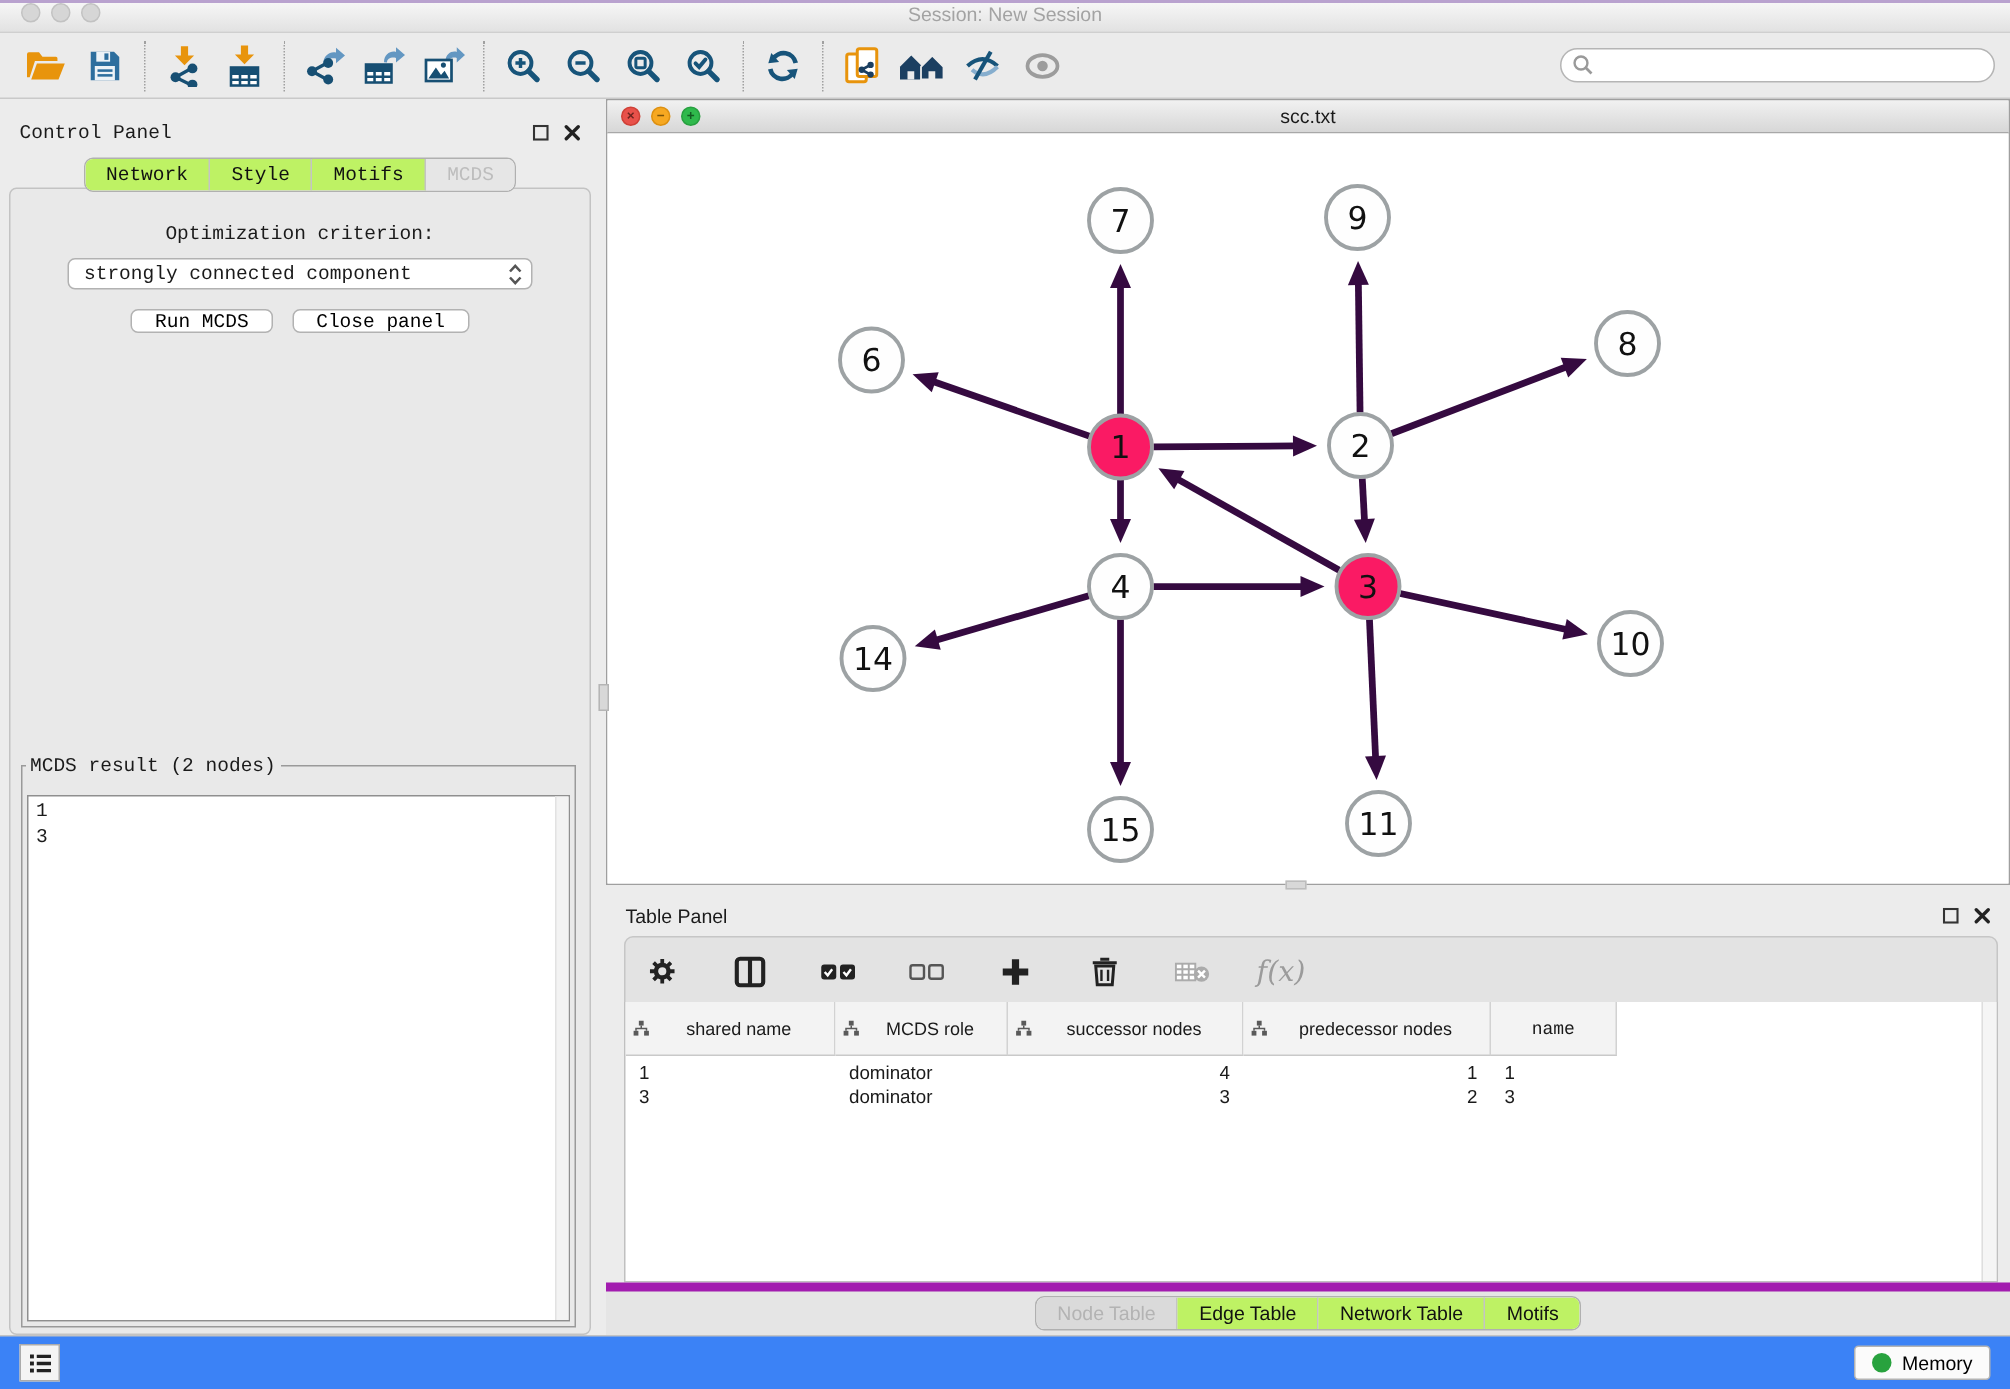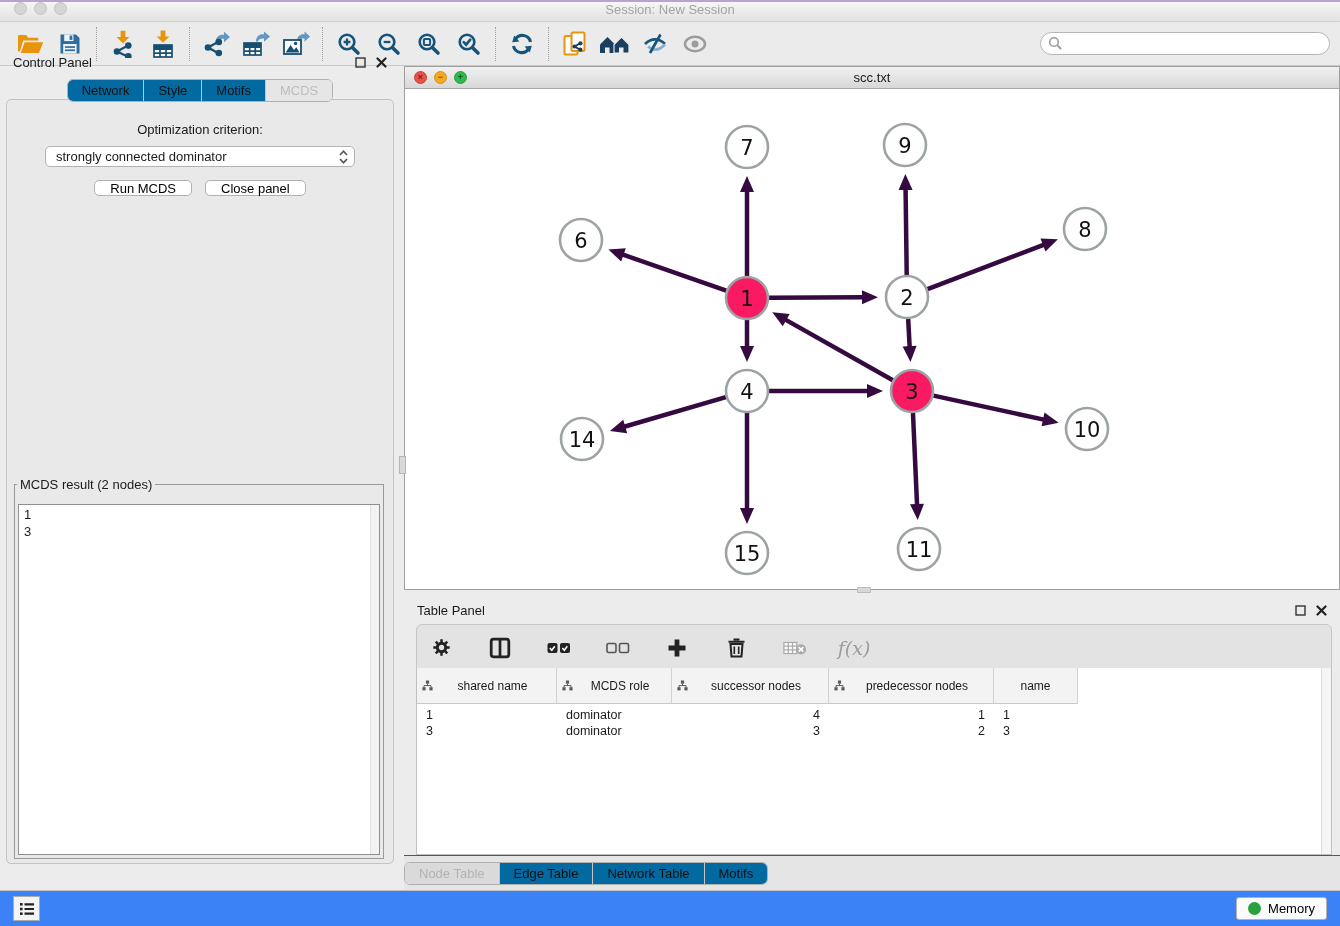--- a/index.html
+++ b/index.html
@@ -18,26 +18,26 @@
   
   .toolbar { position:absolute; top:22px; left:0; right:0; height:44px; background:#ebebeb;
     border-bottom:1px solid #c9c9c9; display:flex; align-items:center; padding:0 10px; }
   .tbtn { width:40px; height:36px; display:flex; align-items:center; justify-content:center; cursor:default; }
   .tsep { width:1px; height:34px; border-left:1px dotted #a0a0a0; margin:0 6px; }
   .search-wrap { margin-left:auto; position:relative; }
   .search-wrap svg { position:absolute; left:8px; top:4px; }
   .search-input { width:290px; height:23px; border:1px solid #b5b5b5; border-radius:12px;
     background:#fff; padding:0 10px 0 27px; font-size:13px; font-family:inherit; outline:none; }
   
-  .control-panel { position:absolute; top:48px; left:0; width:400px; height:824px; }
+  .control-panel { position:absolute; top:74px; left:0; width:400px; height:824px;font-family:Liberation Mono, monospace; }
   .panel-header { height:28px; display:flex; align-items:center; padding:0 13px; }
   .panel-title { font-size:13px; }
   .win-icons { margin-left:auto; display:flex; gap:10px; align-items:center; }
   .seg { display:inline-flex; border:1px solid #b0b0b0; border-radius:6px; overflow:hidden; background:#fff; }
-  .seg-btn { font-family:inherit; font-size:13px; padding:3px 14px; border:none; background:#0369a1;
+  .seg-btn { font-family:inherit; font-size:13px; padding:3px 14px; border:none; background:#bef264;
     color:#111; border-right:1px solid #c4c4c4; cursor:default; }
   .seg-btn:last-child { border-right:none; }
   .seg-btn.seg-active { background:#e6e6e6; color:#bdbdbd; }
   .cp-tabs-row { position:absolute; left:0; right:0; top:31px; display:flex; justify-content:center; z-index:2; }
   .cp-content { position:absolute; left:6px; right:6px; top:51px; bottom:8px;
     background:#e9e9e9; border:1px solid #c3c3c3; border-radius:5px; }
   .opt-label { margin-top:22px; text-align:center; font-size:13px; }
   .select { margin:9px auto 0; width:310px; height:21px; background:#fff; border:1px solid #b2b2b2;
     border-radius:5px; display:flex; align-items:center; padding:0 5px 0 10px; font-size:13px; }
   .select .val { flex:1; }
@@ -80,21 +80,21 @@
   .th { background:#f3f3f3; border-right:1px solid #d2d2d2; border-bottom:1px solid #c9c9c9;
     display:flex; align-items:center; font-size:12px; padding:0 4px; cursor:default; }
   .th .th-lbl { flex:1; text-align:center; }
   .tree-ico { display:flex; margin-left:1px; }
   .trow { display:flex; height:16px; align-items:center; font-size:12.5px; }
   .trow:first-child { margin-top:3px; }
   .td { padding:0 9px; }
   .tscroll { position:absolute; right:0; top:0; bottom:0; width:10px;
     background:#f5f5f5; border-left:1px solid #dedede; }
   .tp-tabs-strip { position:absolute; left:0; right:0; bottom:0; height:35px; background:#e5e5e5;
-    border-top:1px solid #a21caf; display:flex; align-items:center; }
+    border-top:6px solid #a21caf; display:flex; align-items:center; justify-content:center; }
   .tp-tabs-strip .seg-btn.seg-active { background:#dadada; color:#b3b3b3; }
   
   .statusbar { position:absolute; left:0; right:0; bottom:0; height:36px; background:#3b82f6;
     border-top:1px solid #c3c3c3; display:flex; align-items:center; padding:0 13px; }
   .list-btn { width:27px; height:25px; border:1px solid #ababab; background:#f4f4f4;
     display:flex; align-items:center; justify-content:center; cursor:default; }
   .memory-btn { margin-left:auto; display:flex; align-items:center; gap:7px; border:1px solid #b3b3b3;
     background:#fbfbfb; border-radius:3px; padding:3px 11px; font-size:13px; font-family:inherit; cursor:default; }
   .mem-dot { width:13px; height:13px; border-radius:50%; background:#28a23e; }
 </style>
@@ -266,21 +266,21 @@
     <div class="seg">
         <button class="seg-btn">Network</button>
         <button class="seg-btn">Style</button>
         <button class="seg-btn">Motifs</button>
         <button class="seg-btn seg-active">MCDS</button>
       </div>
   </div>
   <div class="cp-content">
     <div class="opt-label">Optimization criterion:</div>
     <div class="select">
-      <span class="val">strongly connected dominator</span>
+      <span class="val">strongly connected component</span>
       <svg width="11" height="16" viewBox="0 0 11 16">
         <path d="M2 6 L5.5 2.2 L9 6" fill="none" stroke="#555" stroke-width="1.7"></path>
         <path d="M2 10 L5.5 13.8 L9 10" fill="none" stroke="#555" stroke-width="1.7"></path>
       </svg>
     </div>
     <div class="btn-row">
       <button class="btn">Run MCDS</button>
       <button class="btn">Close panel</button>
     </div>
     <fieldset class="mcds-fieldset">
@@ -458,21 +458,21 @@
           <span class="tree-ico">
             <svg width="11" height="11" viewBox="0 0 11 11">
               <rect x="3.9" y="0.5" width="3.2" height="3.2" fill="#5a5a5a"></rect>
               <rect x="0.4" y="7.2" width="3.2" height="3.2" fill="#5a5a5a"></rect>
               <rect x="7.4" y="7.2" width="3.2" height="3.2" fill="#5a5a5a"></rect>
               <path d="M5.5 3.7 V5.6 M2 7.2 V5.6 h7 v1.6" stroke="#5a5a5a" fill="none"></path>
             </svg>
           </span>
           <span class="th-lbl">predecessor nodes</span>
         </div>
-        <div class="th" style="width: 84px;">
+        <div class="th" style="width: 84px; font-family: Liberation Mono, monospace;">
           <span class="th-lbl">name</span>
         </div>
       </div>
     <div>
         <div class="trow">
           <div class="td" style="width: 140px; text-align: left;">1</div>
           <div class="td" style="width: 115px; text-align: left;">dominator</div>
           <div class="td" style="width: 157px; text-align: right;">4</div>
           <div class="td" style="width: 165px; text-align: right;">1</div>
           <div class="td" style="width: 84px; text-align: left;">1</div>

